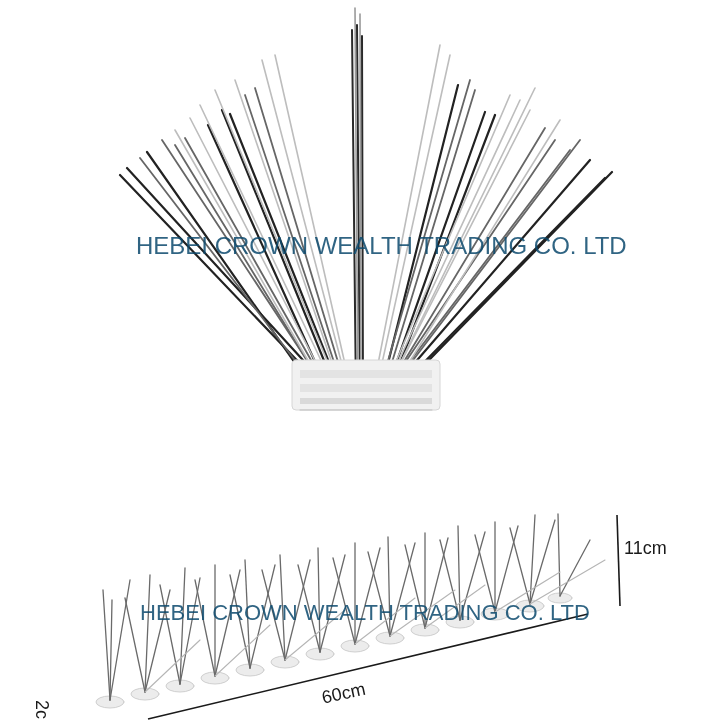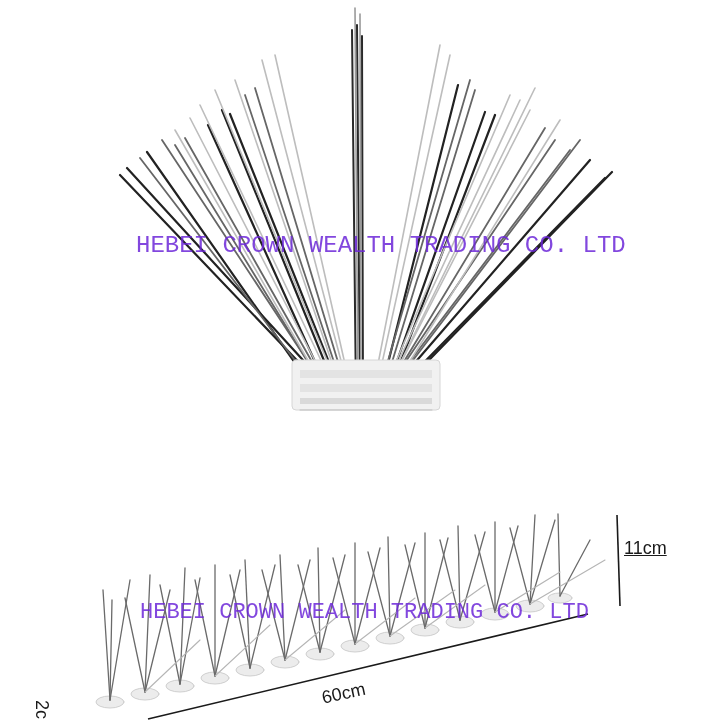--- a/index.html
+++ b/index.html
@@ -1,22 +1,22 @@
 <!DOCTYPE html>
 <html><head>
 <meta charset="utf-8">
 <style>
   html, body { margin: 0; padding: 0; background: #ffffff; }
   body { width: 720px; height: 720px; overflow: hidden; position: relative; font-family: "Liberation Sans", sans-serif; }
   .canvas { position: absolute; left: 0; top: 0; width: 720px; height: 720px; }
-  .watermark { position: absolute; color: #6d28d9; font-family: Liberation Mono, monospace; font-size: 24px; letter-spacing: 0px; white-space: nowrap; opacity: 0.85; }
+  .watermark { position: absolute; color: #0c4a6e; font-family: Liberation Sans, sans-serif; font-size: 24px; letter-spacing: 0px; white-space: nowrap; opacity: 0.85; }
   .wm-top { left: 136px; top: 232px; }
   .wm-bottom { left: 140px; top: 600px; font-size: 22px; }
   .dim-label { position: absolute; color: #1a1a1a; font-family: "Liberation Sans", sans-serif; }
-  .dim-height { left: 624px; top: 538px; font-size: 18px; text-decoration: underline; }
+  .dim-height { left: 624px; top: 538px; font-size: 18px; }
   .dim-length { left: 320px; top: 688px; font-size: 18px; transform: rotate(-12deg); transform-origin: left top; }
   .dim-width { left: 52px; top: 700px; font-size: 18px; transform: rotate(90deg); transform-origin: left top; }
 </style>
 </head>
 <body>
 
 <svg class="canvas" viewBox="0 0 720 720" xmlns="http://www.w3.org/2000/svg">
 
   <g stroke-linecap="round">
 

